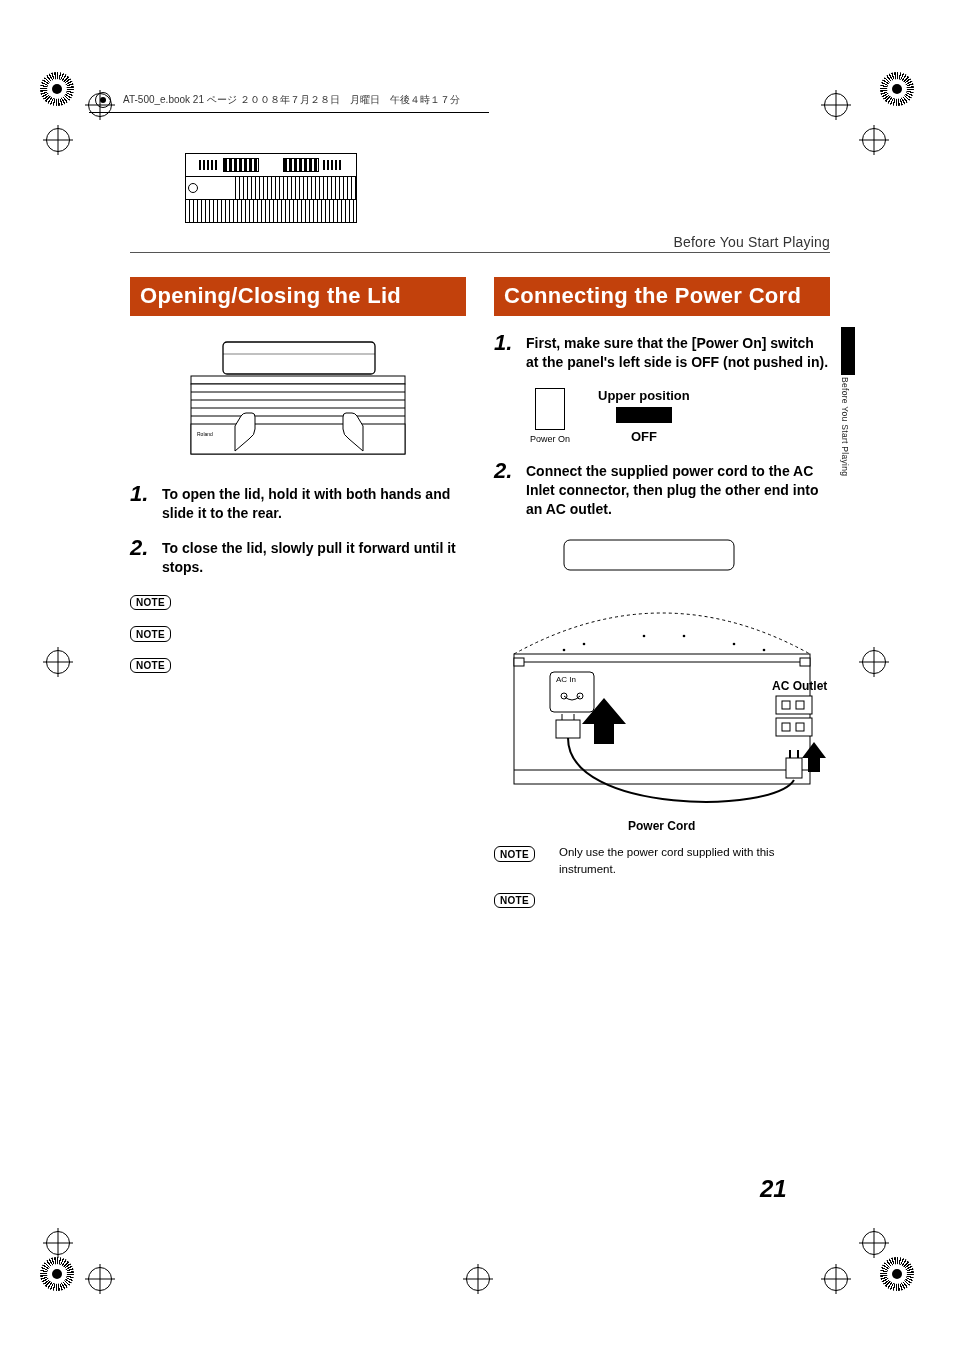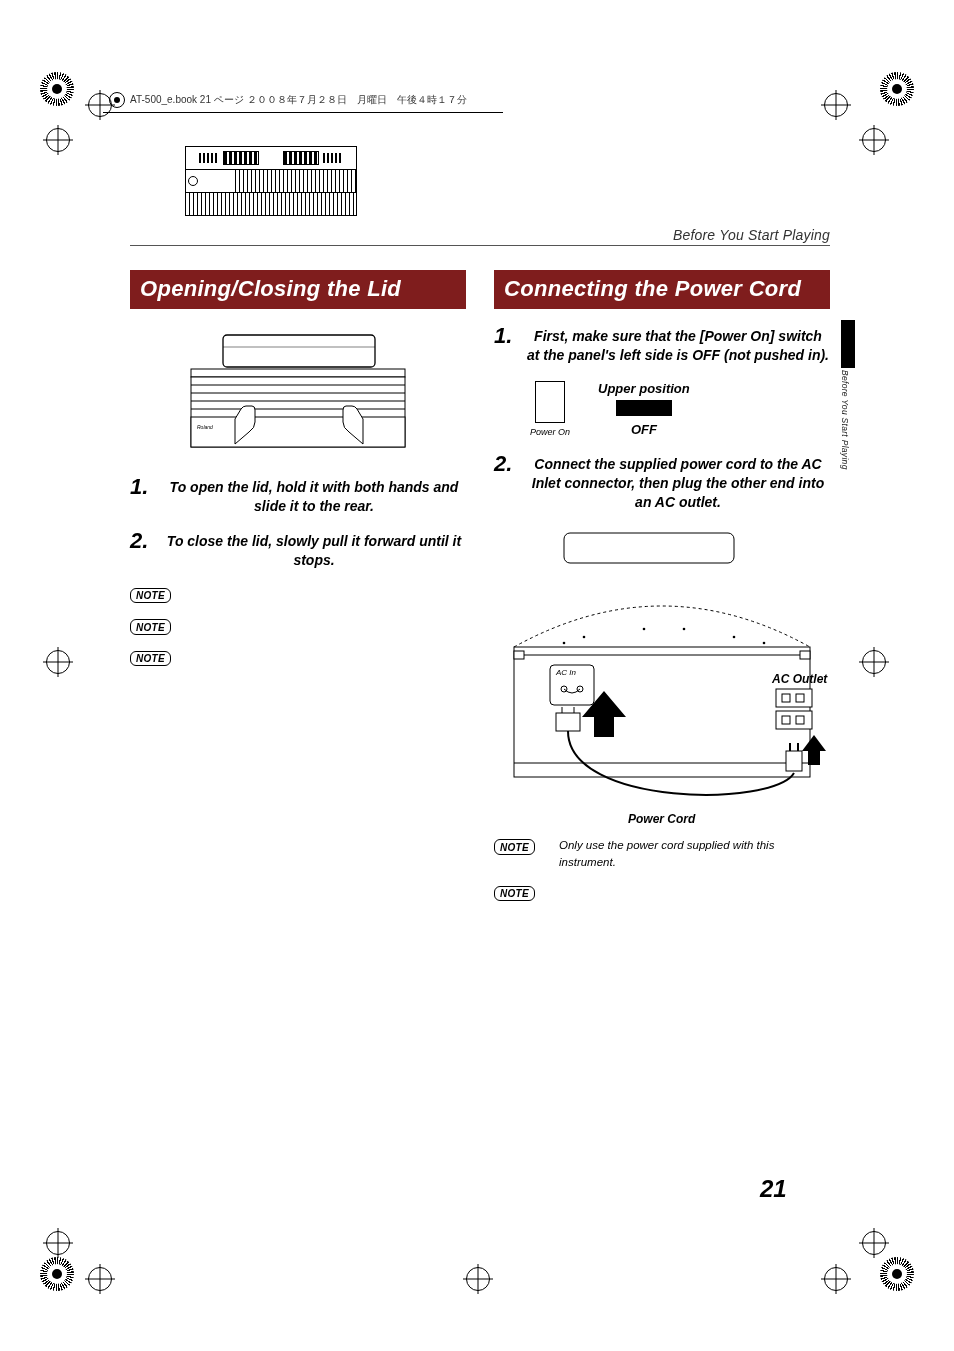--- a/index.html
+++ b/index.html
@@ -51,42 +51,41 @@
   .crosshair::after {
     content: "";
     position: absolute;
     background: #000;
   }
   .crosshair::before { left: -4px; right: -4px; top: 50%; height: 1px; transform: translateY(-0.5px);}
   .crosshair::after { top: -4px; bottom: -4px; left: 50%; width: 1px; transform: translateX(-0.5px);}
 
   .framemaker-bar {
     position: absolute;
-    left: 109px;
+    left: 95px;
     top: 92px;
     font-size: 10px;
     color: #333;
     display:flex;
     align-items:center;
-    gap:5px;
+    gap:12px;
   }
   .fm-bullet{
     width:14px;height:14px;border:1px solid #000;border-radius:50%;
     display:inline-flex;align-items:center;justify-content:center;
   }
   .fm-bullet::after{content:"";width:6px;height:6px;background:#000;border-radius:50%;}
   .framemaker-bar .line { position:absolute; left:-6px; top:20px; width:400px; border-top:1px solid #000;}
 
   
   .content {
     position: absolute;
     left: 130px;
-    top: 140px;
+    top: 147px;
     width: 700px;
-    font-style: italic;
   }
 
   .header-region {
     position: relative;
     height: 105px;
     border-bottom: 1.5px solid #555;
     margin-bottom: 24px;
   }
   .keyboard-illus {
     position: absolute;
@@ -151,21 +150,21 @@
   .columns {
     display: flex;
     gap: 28px;
   }
   .col {
     width: 336px;
   }
 
   h2.section {
     margin: 0 0 18px 0;
-    background: #7f1d1d;
+    background: #c2410c;
     color: #fff;
     font-size: 22px;
     font-weight: 700;
     padding: 6px 10px 7px 10px;
     letter-spacing: 0.3px;
     font-family: Arial, sans-serif;
   }
 
   .lid-illus {
     margin: 0 auto 16px auto;
@@ -179,21 +178,20 @@
     counter-reset: step;
   }
   ol.steps > li {
     counter-increment: step;
     position: relative;
     padding-left: 32px;
     margin-bottom: 16px;
     font-size: 14px;
     font-weight: 700;
     line-height: 1.35;
-    text-align: center;
   }
   ol.steps > li::before {
     content: counter(step) ".";
     position: absolute;
     left: 0;
     top: -6px;
     font-family: "Arial Black", Arial, sans-serif;
     font-size: 22px;
     font-weight: 900;
     font-style: italic;

